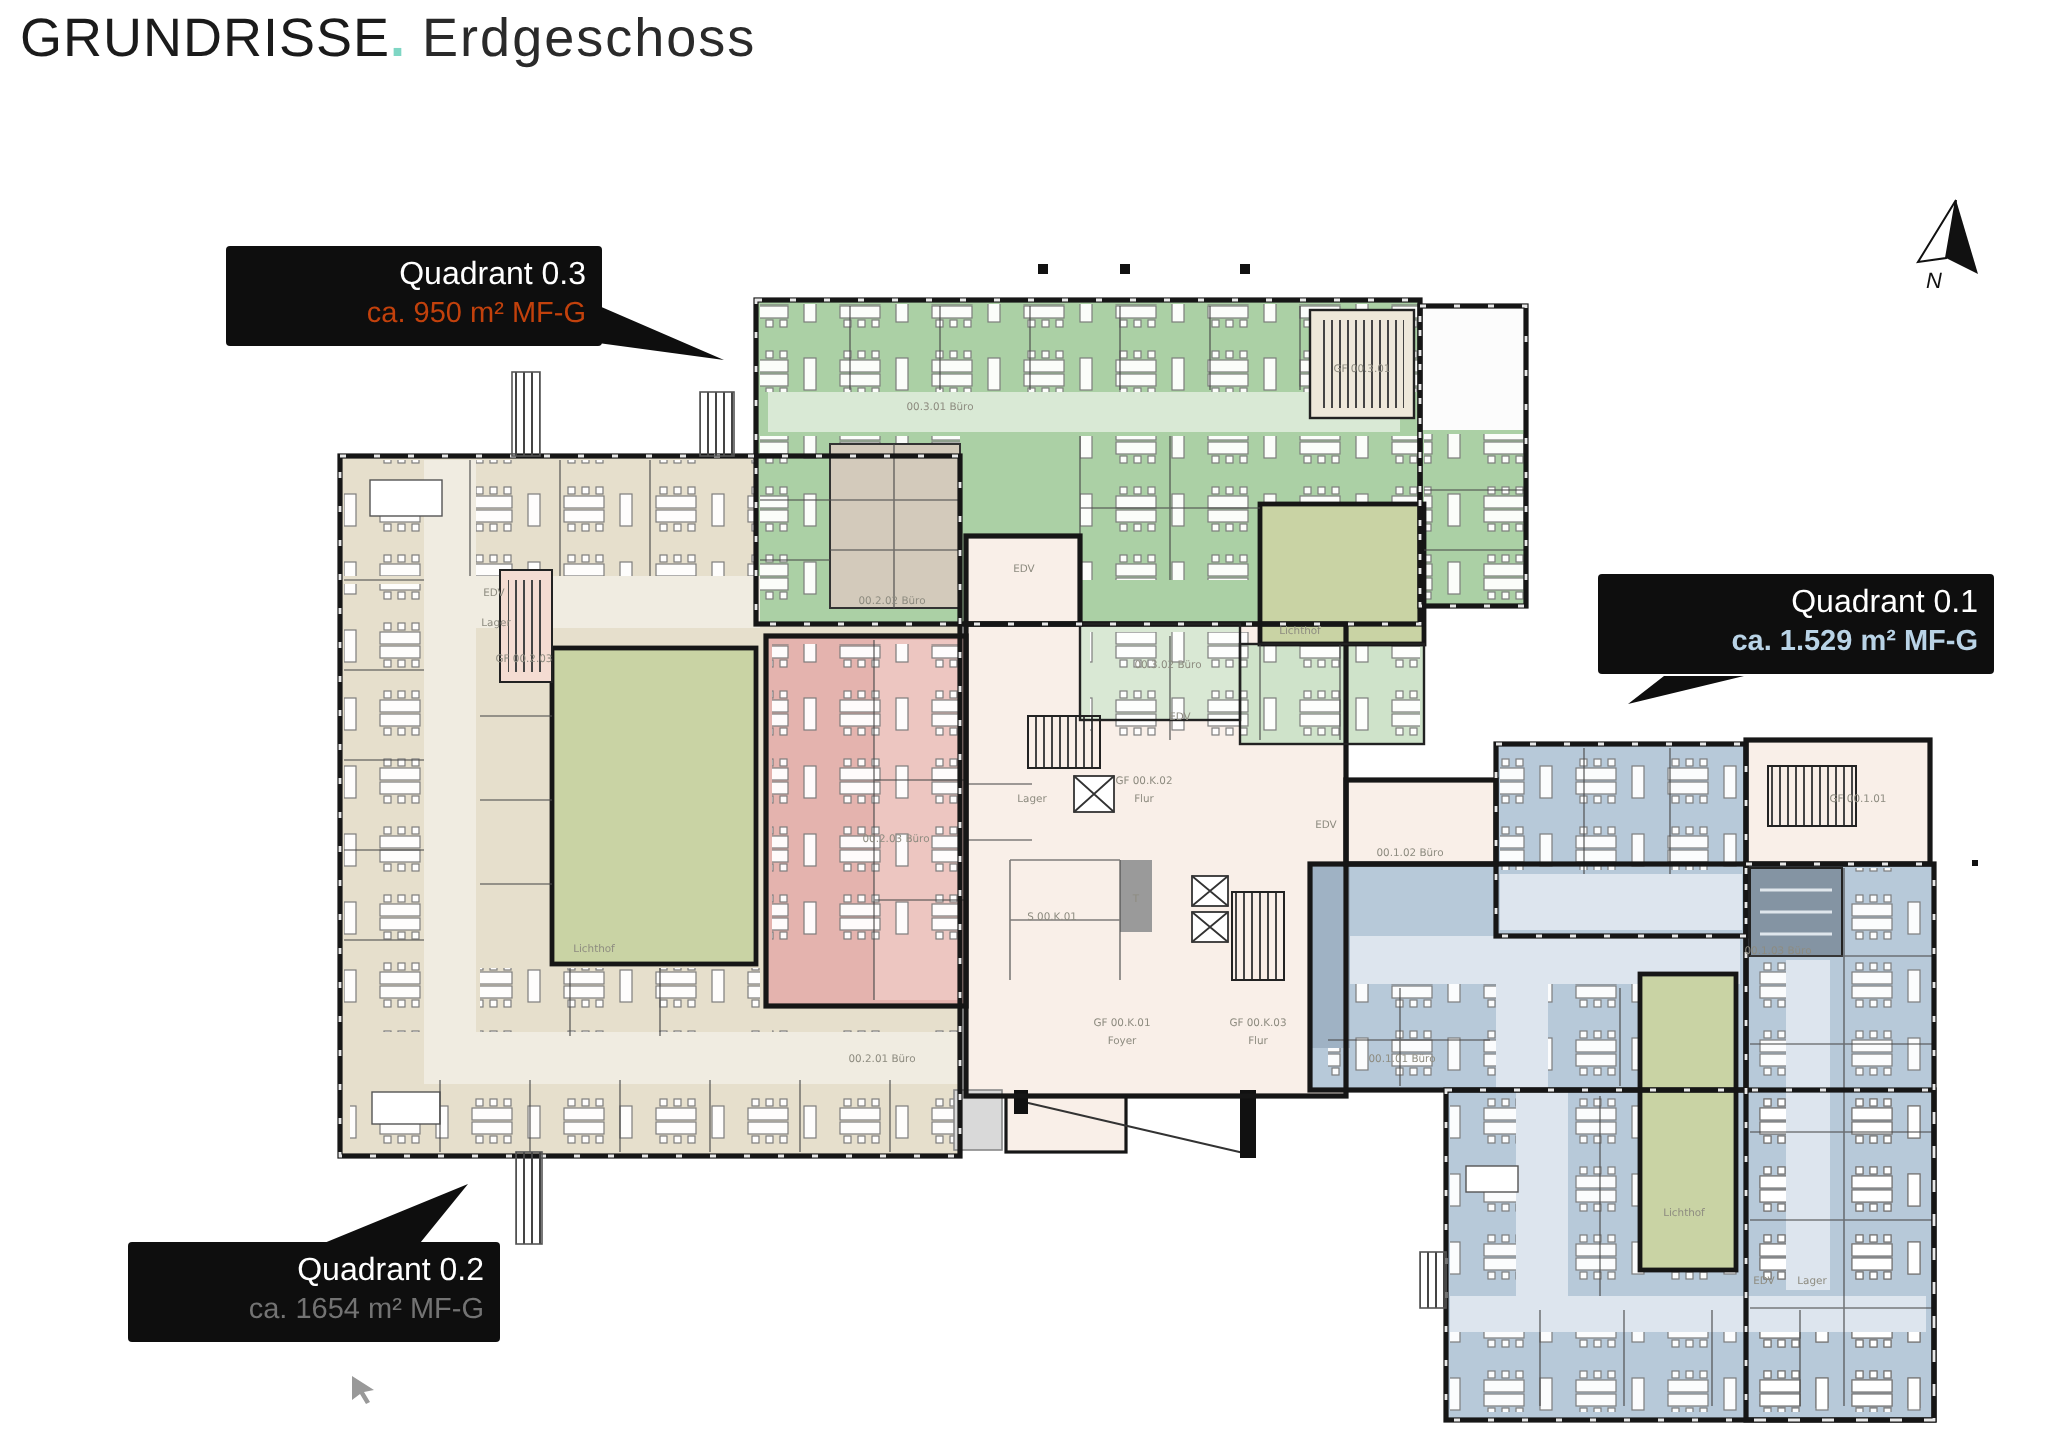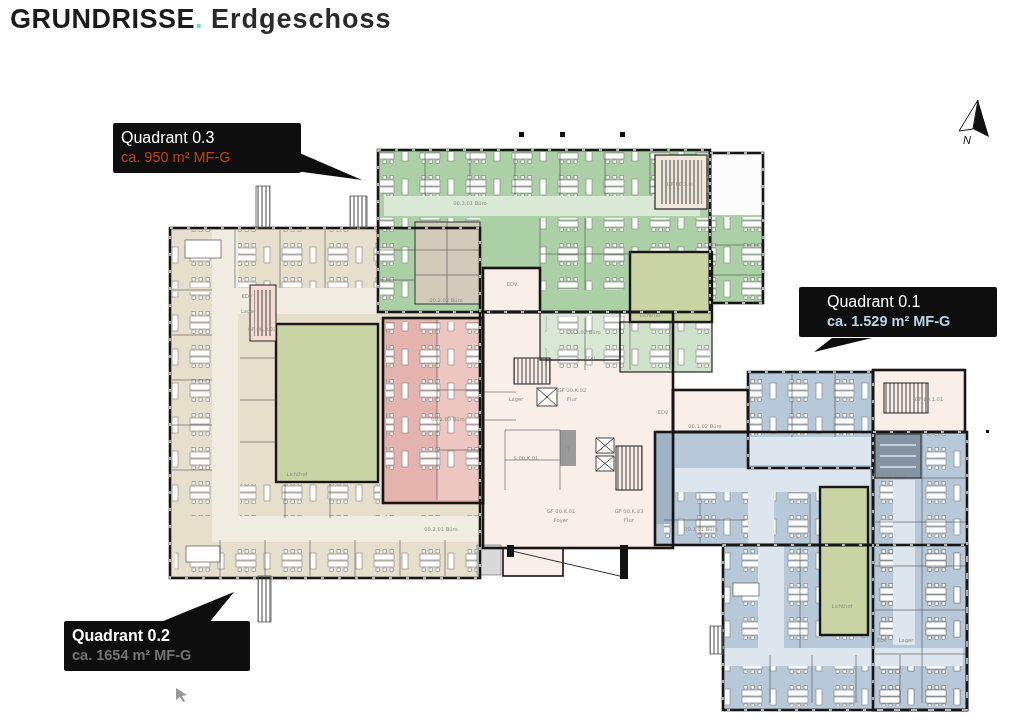--- a/index.html
+++ b/index.html
@@ -1,24 +1,24 @@
 <!DOCTYPE html>
 <html><head>
 <meta charset="utf-8">
 <style>
   html,body{margin:0;padding:0;background:#fff;}
   body{width:1024px;height:727px;position:relative;overflow:hidden;
        font-family:"Liberation Sans",sans-serif;}
   .page-title{position:absolute;left:10px;top:4px;font-size:27px;color:#1b1b1b;
               letter-spacing:.5px;white-space:nowrap;}
-  .page-title .t-main{font-weight:700;}
+  .page-title .t-main{font-weight:400;}
   .page-title .t-dot{font-weight:700;color:#7fd6c4;}
-  .page-title .t-sub{font-weight:700;color:#2a2a2a;margin-left:8px;letter-spacing:1px;}
+  .page-title .t-sub{font-weight:400;color:#2a2a2a;margin-left:8px;letter-spacing:1px;}
   #plan-svg{position:absolute;left:0;top:0;}
-  .callout{position:absolute;background:#0e0e0e;color:#fff;text-align:left;
+  .callout{position:absolute;background:#0e0e0e;color:#fff;text-align:right;
            border-radius:2px;padding:5px 8px 7px 8px;line-height:1.25;z-index:5;}
   .callout .c1{font-size:16px;color:#fff;}
   .callout .c2{font-size:14.5px;}
   .wall{fill:none;stroke:#161616;stroke-width:2.6;}
   .wallthin{fill:none;stroke:#222;stroke-width:1.2;}
   .court{stroke:#161616;stroke-width:2.4;}
   .part{stroke:#4a4a4a;stroke-width:.8;fill:none;opacity:.7;}
   .rlabel{font-family:"DejaVu Sans",sans-serif;font-size:5.2px;fill:#8e8c80;}
 </style>
 </head>
@@ -252,16 +252,16 @@
 </svg>
 
 <div class="callout" style="left:113px;top:123px;width:172px;">
   <div class="c1">Quadrant 0.3</div>
   <div class="c2" style="color: #c2410c;">ca. 950 m² MF-G</div>
 </div>
 <div class="callout" style="left:799px;top:287px;width:162px;padding-left:28px;">
   <div class="c1">Quadrant 0.1</div>
   <div class="c2" style="color: rgb(185, 211, 230); font-weight: bold;">ca. 1.529 m² MF-G</div>
 </div>
-<div class="callout" style="left:64px;top:621px;width:170px;font-weight:bold;">
+<div class="callout" style="left:64px;top:621px;width:170px;">
   <div class="c1">Quadrant 0.2</div>
   <div class="c2" style="color: #737373;">ca. 1654 m² MF-G</div>
 </div>
 
 </body></html>

